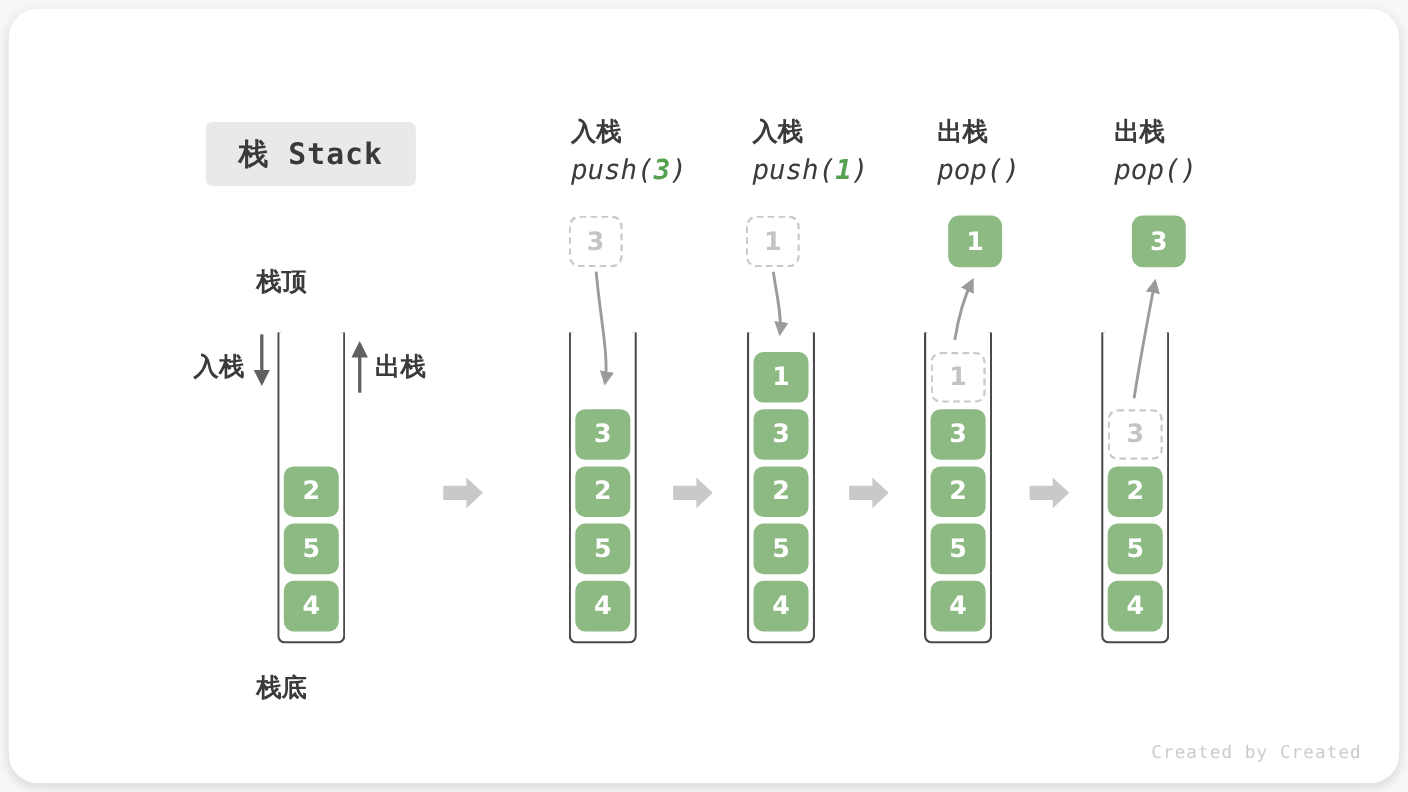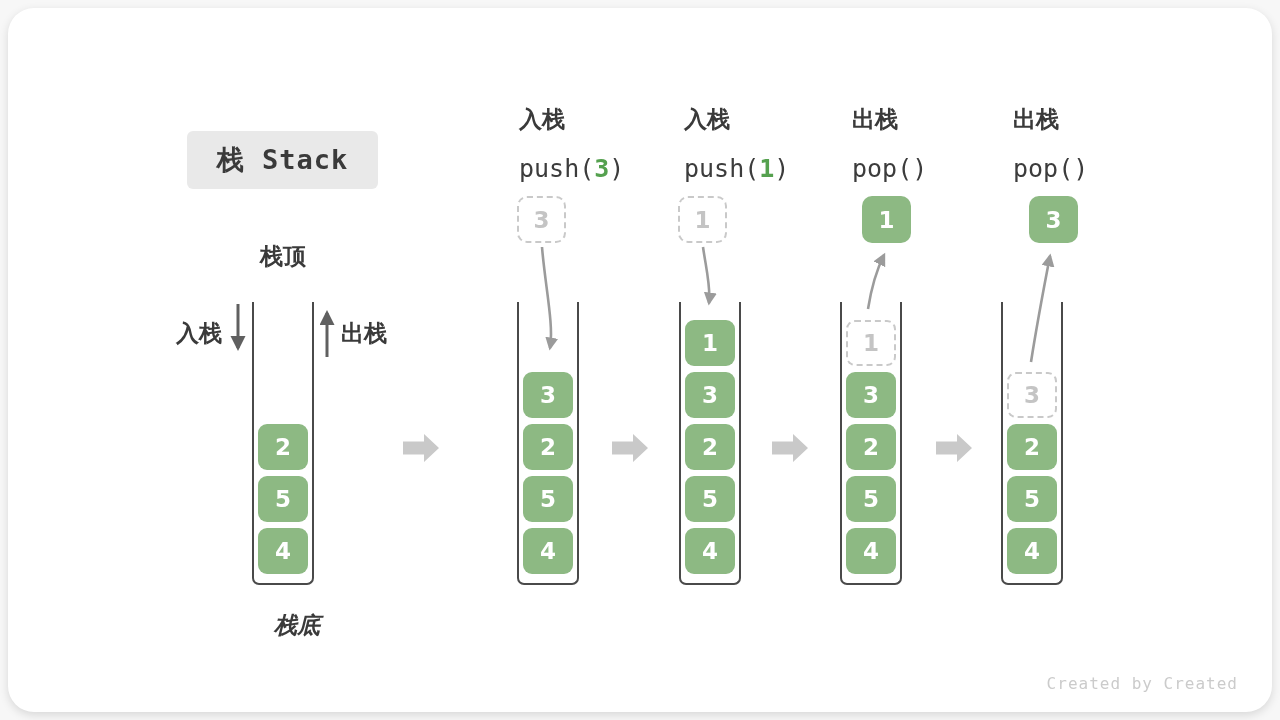--- a/index.html
+++ b/index.html
@@ -13,31 +13,31 @@
     position:absolute;left:8px;top:8px;width:1264px;height:704px;
     background:#ffffff;border-radius:26px;
     box-shadow:0 3px 10px rgba(0,0,0,0.13);
   }
   
   .title-box{
     position:absolute;left:187px;top:111px;width:191px;height:58px;
     background:#e9e9e9;border-radius:6px;
     display:flex;align-items:center;justify-content:center;
     font-family:"DejaVu Sans Mono","Liberation Mono",monospace;
-    font-size:27px;font-weight:700;color:#3a3a3a;letter-spacing:1px;margin-top:20px;
+    font-size:27px;font-weight:700;color:#3a3a3a;letter-spacing:1px;
   }
   
   .lbl{position:absolute;font-size:23px;font-weight:700;color:#3a3a3a;}
-  .lbl.center100{width:100px;text-align:center;}
+  .lbl.center100{width:100px;}
   
   .op{position:absolute;top:104px;}
   .op-label{font-size:23px;font-weight:600;color:#3a3a3a;height:34px;}
   .op-code{
     font-family:"DejaVu Sans Mono","Liberation Mono",monospace;
-    font-size:25px;font-weight:500;color:#3c3c3c;margin-top:16px;
+    font-size:25px;font-weight:500;color:#3c3c3c;margin-top:2px;font-style:italic;
   }
   .op-code .arg{color:#55a14f;font-weight:700;}
   
   .stack{
     position:absolute;top:302px;width:62px;height:283px;box-sizing:border-box;
     border-left:2px solid #4a4a4a;border-right:2px solid #4a4a4a;
     border-bottom:2px solid #4a4a4a;
     border-bottom-left-radius:7px;border-bottom-right-radius:7px;
     background:#ffffff;
   }
@@ -69,21 +69,21 @@
 </head>
 <body>
 
 <div class="card"></div>
 
 <div class="title-box">
   <span>栈 Stack</span>
 </div>
 
 <div class="lbl center100" style="left:233px;top:241px;">栈顶</div>
-<div class="lbl center100" style="left:247px;top:610px;font-style:italic;">栈底</div>
+<div class="lbl center100" style="left:233px;top:610px;">栈底</div>
 <div class="lbl" style="left:176px;top:318px;">入栈</div>
 <div class="lbl" style="left:341px;top:318px;">出栈</div>
 
 <div class="op" style="left:519px;">
   <div class="op-label">入栈</div>
   <div class="op-code"><span>push(</span><span class="arg">3</span><span>)</span></div>
 </div>
 <div class="op" style="left:684px;">
   <div class="op-label">入栈</div>
   <div class="op-code"><span>push(</span><span class="arg">1</span><span>)</span></div>

